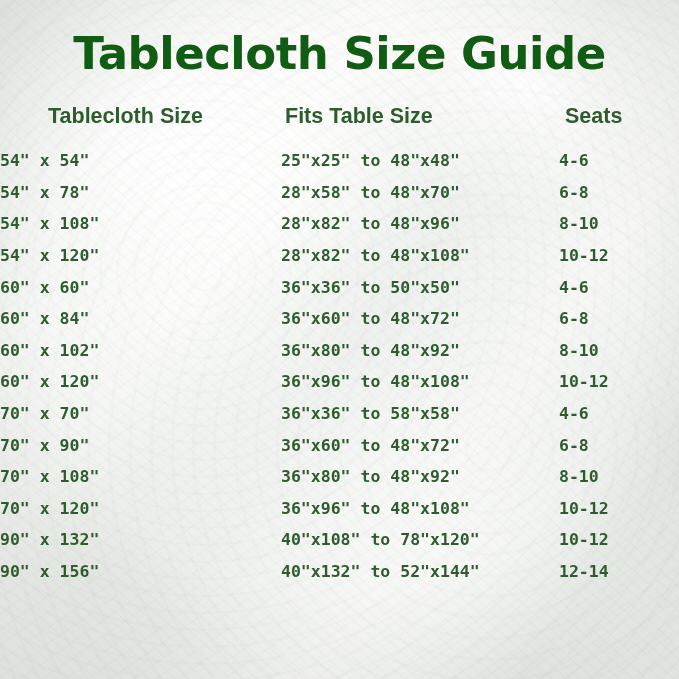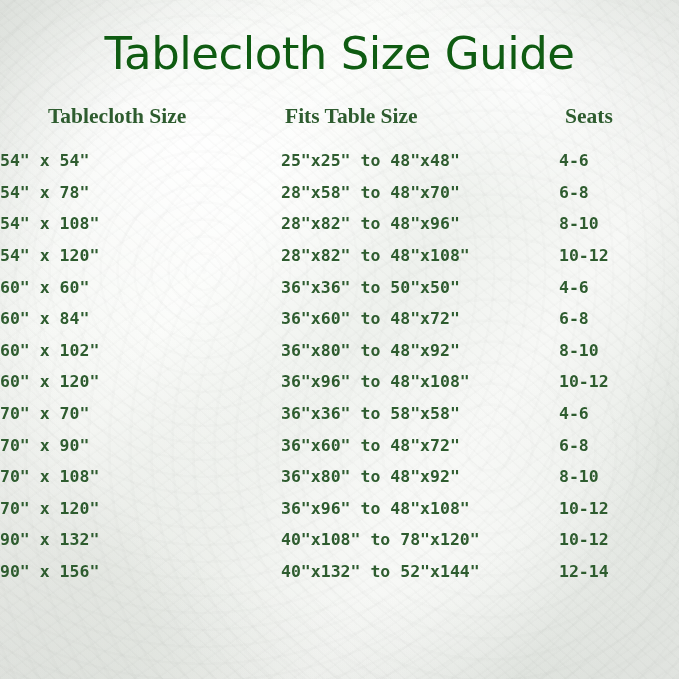--- a/index.html
+++ b/index.html
@@ -46,36 +46,36 @@
   }
   .content {
     position: relative;
     z-index: 3;
     padding: 0;
   }
   .title {
     text-align: center;
     color: #0f5c12;
     font-family: "DejaVu Sans", sans-serif;
-    font-weight: normal;
+    font-weight: bold;
     font-size: 45px;
     letter-spacing: -0.5px;
     margin: 0;
     padding-top: 27px;
     text-shadow: 0 1px 0 rgba(255,255,255,0.6);
   }
   table.size-table {
     width: 100%;
     border-collapse: collapse;
     margin-top: 23px;
     table-layout: fixed;
   }
   table.size-table th {
     color: #2e5c2f;
-    font-family: Liberation Serif, serif;
+    font-family: Liberation Sans, sans-serif;
     font-weight: bold;
     font-size: 21.5px;
     padding-bottom: 16px;
     text-align: left;
   }
   table.size-table td {
     color: #2e5c2f;
     font-family: "DejaVu Sans Mono", monospace;
     font-size: 16.5px;
     font-weight: bold;

